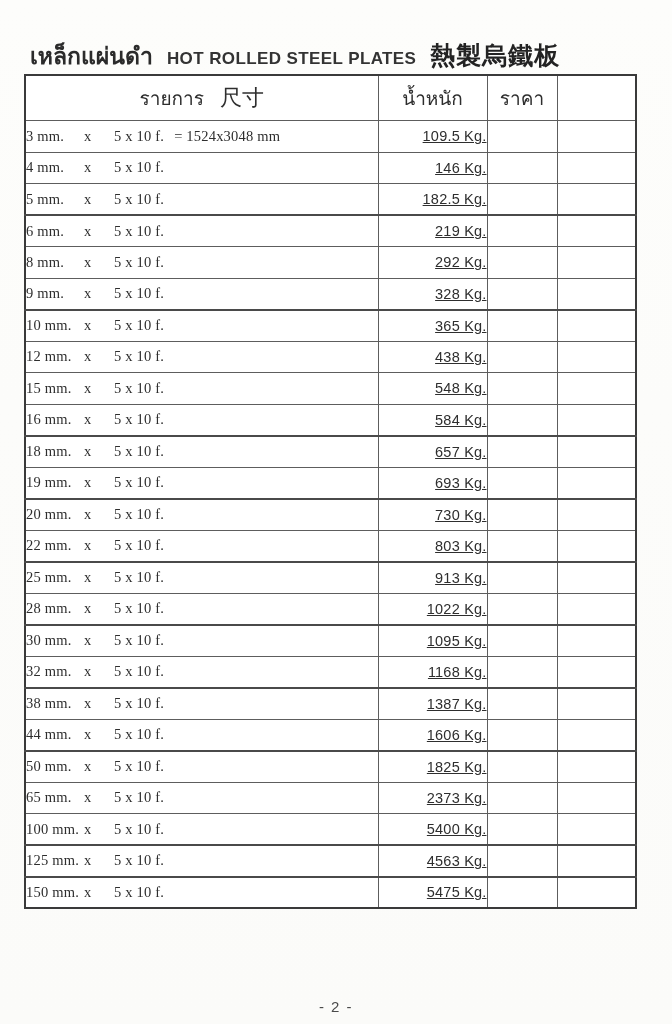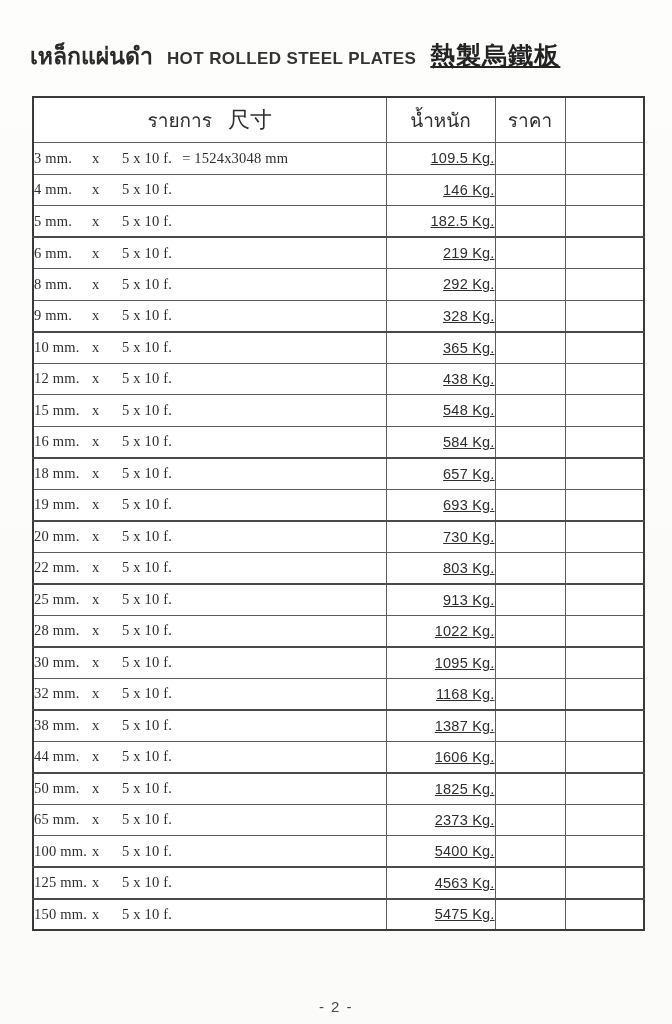--- a/index.html
+++ b/index.html
@@ -59,30 +59,28 @@
     line-height: 1;
     padding-bottom: 1px;
   }
   .title-cn {
     font-family: "DejaVu Sans", sans-serif;
     font-size: 25px;
     font-weight: bold;
     color: #232323;
     line-height: 1;
     letter-spacing: 1px;
-    text-decoration: underline;
   }
 
   
   .table-wrap {
     position: absolute;
-    left: 32px;
+    left: 24px;
     top: 74px;
     width: 611px;
-    margin-top: 22px;
   }
   table.spec {
     width: 100%;
     border-collapse: collapse;
     table-layout: fixed;
     background: #ffffff;
   }
   table.spec col.c-item  { width: 353px; }
   table.spec col.c-wt    { width: 109px; }
   table.spec col.c-price { width: 70px; }

